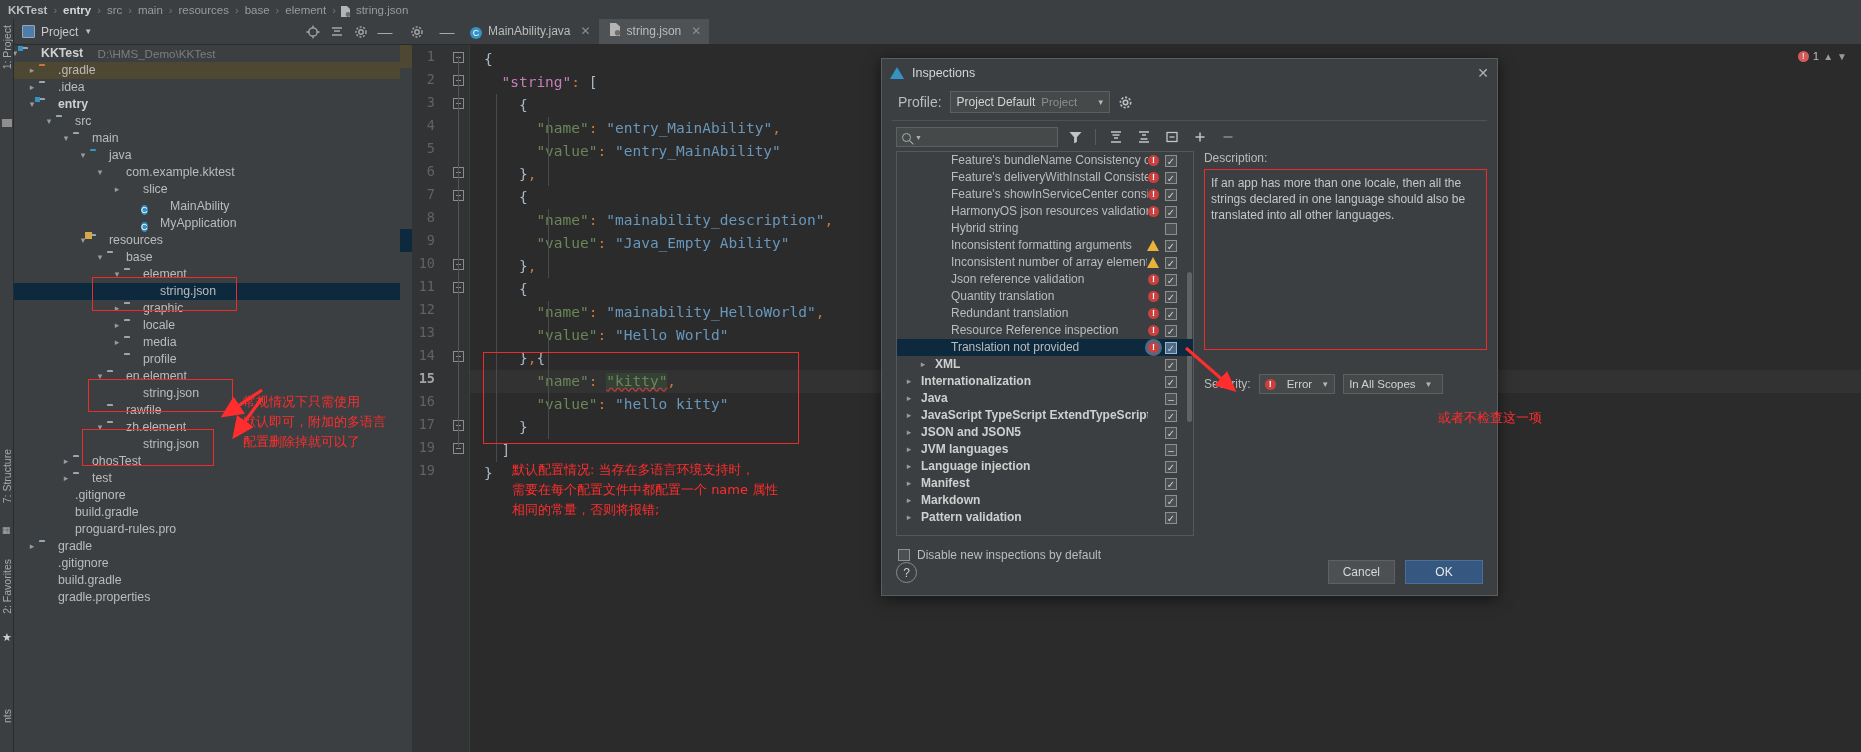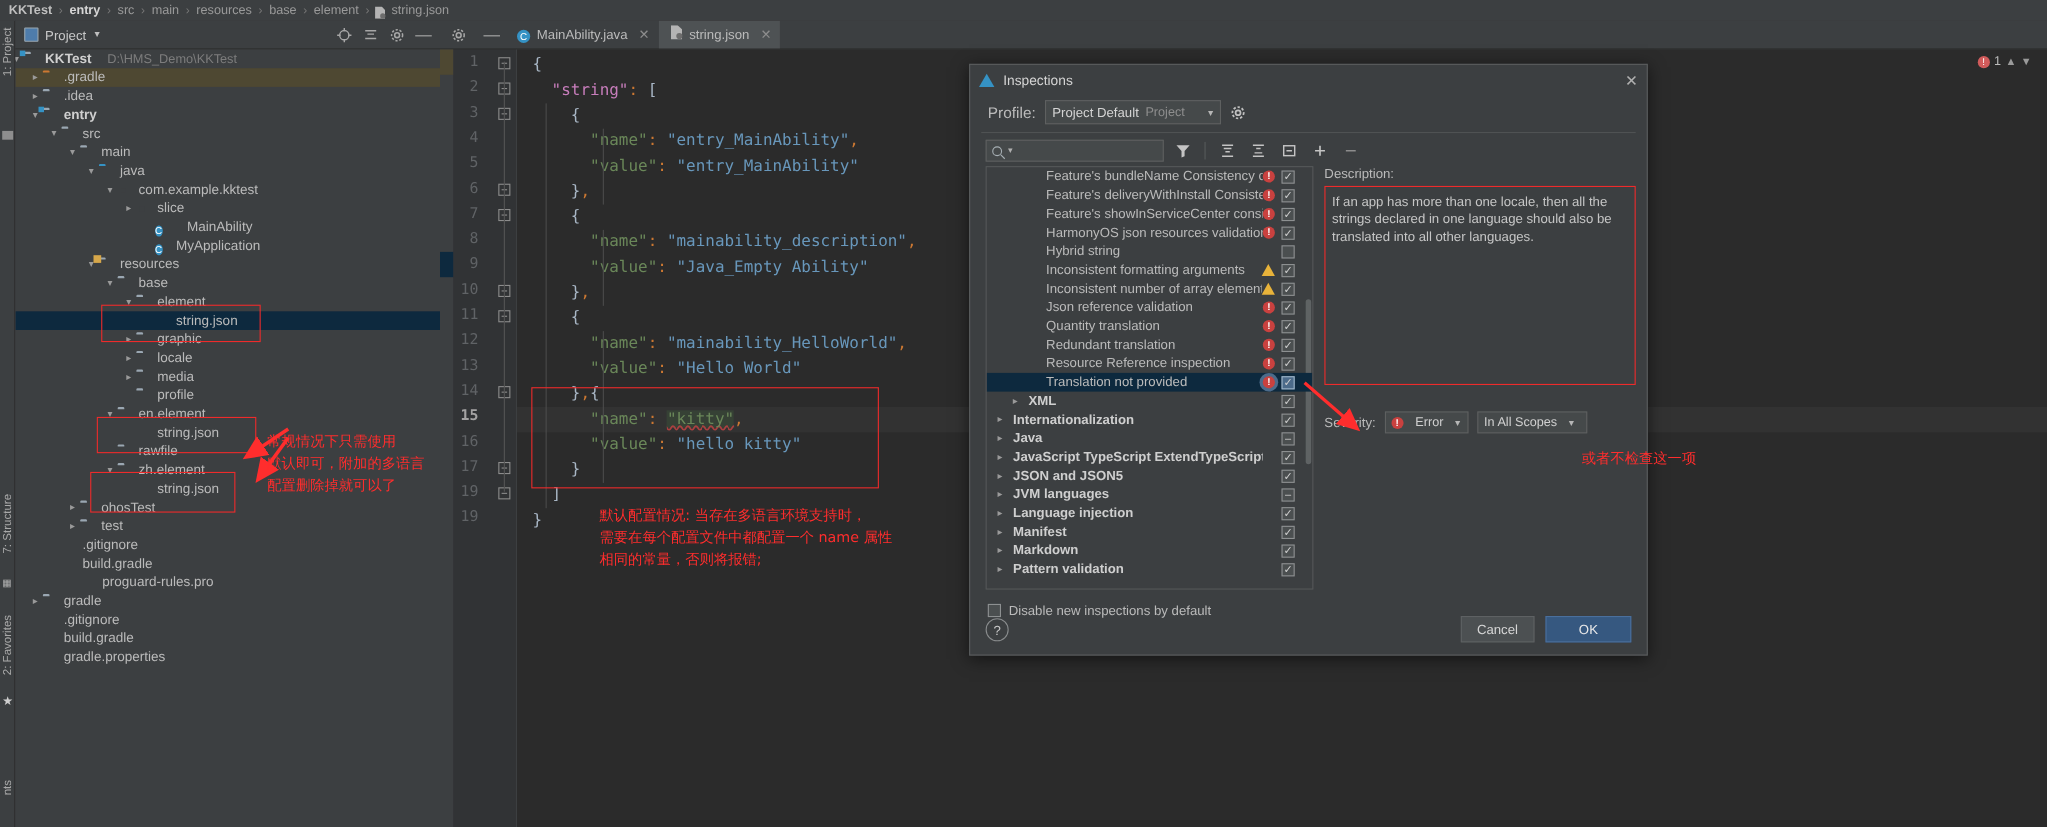--- a/index.html
+++ b/index.html
@@ -451,21 +451,21 @@
       <div class="trow">
         <span class="ic" style="left:42px;"><span class="json-ic"></span></span>
         <span class="nm" style="position:absolute;left:61px;">.gitignore</span>
       </div>
       <div class="trow">
         <span class="ic" style="left:42px;"><span class="gradle-ic"></span></span>
         <span class="nm" style="position:absolute;left:61px;">build.gradle</span>
       </div>
       <div class="trow">
         <span class="ic" style="left:42px;"><span class="file-ic"></span></span>
-        <span class="nm" style="position:absolute;left:61px;margin-left:18px;">proguard-rules.pro</span>
+        <span class="nm" style="position:absolute;left:61px;">proguard-rules.pro</span>
       </div>
       <div class="trow">
         <span class="arrow" style="left:12px;">▸</span>
         <span class="ic" style="left:25px;"><span class="folder"></span></span>
         <span class="nm" style="position:absolute;left:44px;">gradle</span>
       </div>
       <div class="trow">
         <span class="ic" style="left:25px;"><span class="json-ic"></span></span>
         <span class="nm" style="position:absolute;left:44px;">.gitignore</span>
       </div>
@@ -562,21 +562,21 @@
 
     <div class="err-ind">
       <span class="err-dot">!</span>
       <span>1</span>
       <span class="chev">▲</span>
       <span class="chev">▼</span>
     </div>
   </div>
 
   <div class="redbox" style="left:483px; top:352px; width:316px; height:92px;"></div>
-  <div class="ann-text" id="editor-note" style="left:545px; top:460px;"><div>默认配置情况: 当存在多语言环境支持时，</div><div>需要在每个配置文件中都配置一个 name 属性</div><div>相同的常量，否则将报错;</div></div>
+  <div class="ann-text" id="editor-note" style="left:512px; top:460px;"><div>默认配置情况: 当存在多语言环境支持时，</div><div>需要在每个配置文件中都配置一个 name 属性</div><div>相同的常量，否则将报错;</div></div>
 
   <div class="dialog">
 
     <div class="dlg-title">
       <span class="tri"></span>
       <span>Inspections</span>
       <span class="dlg-close">✕</span>
     </div>
 
     <div class="dlg-profile">

